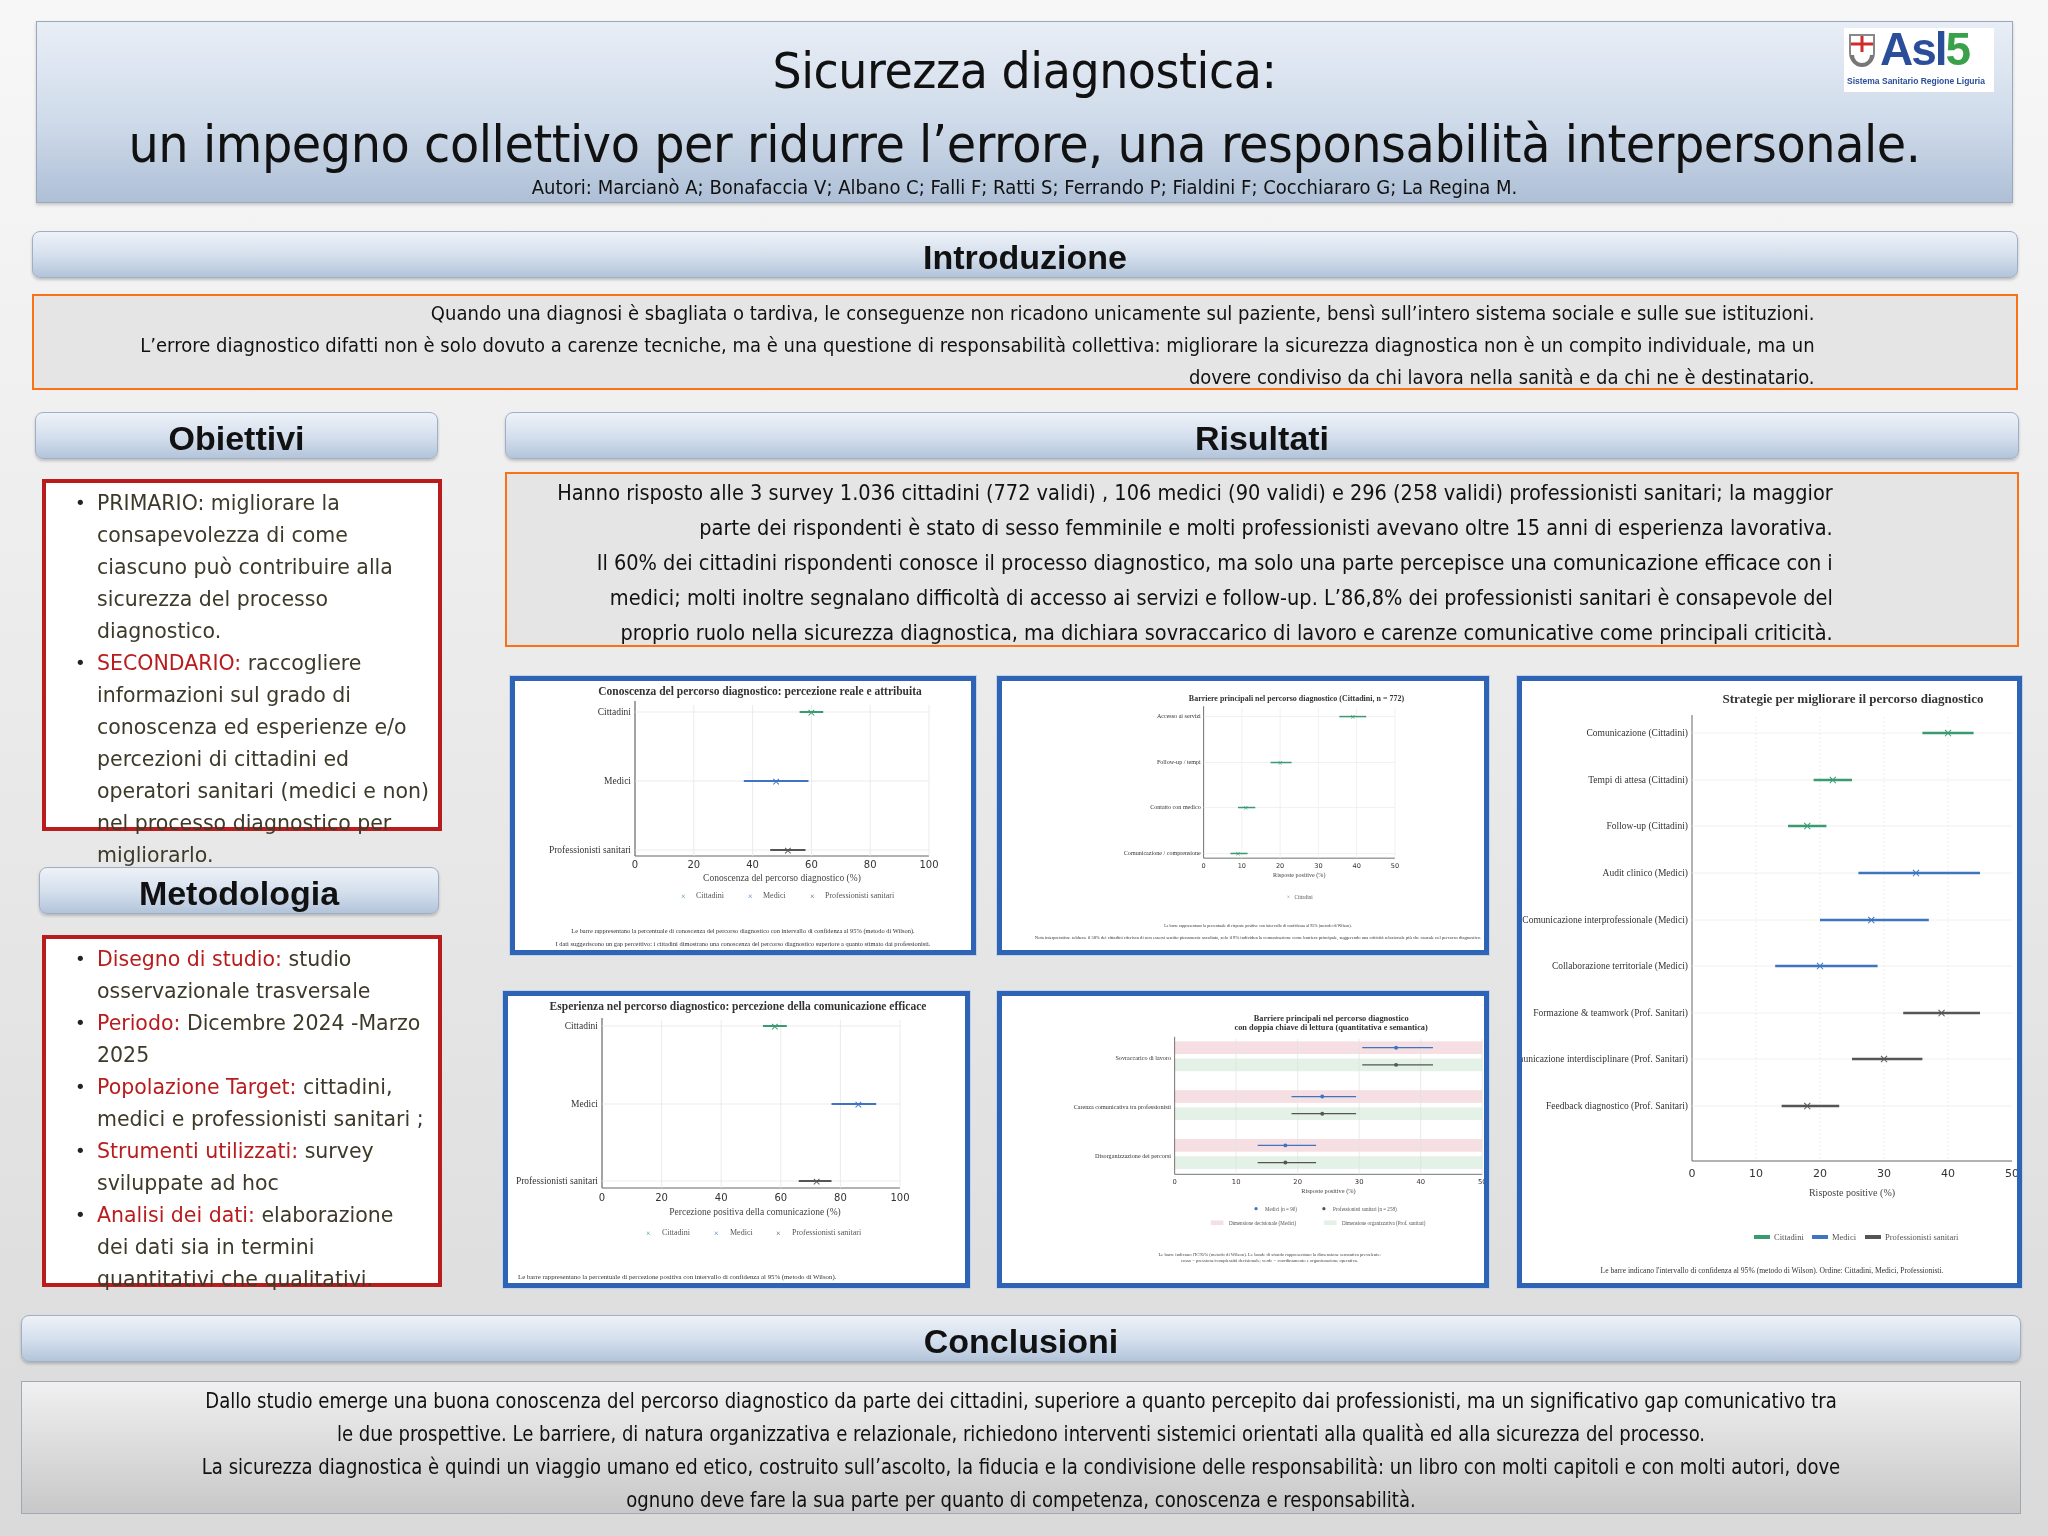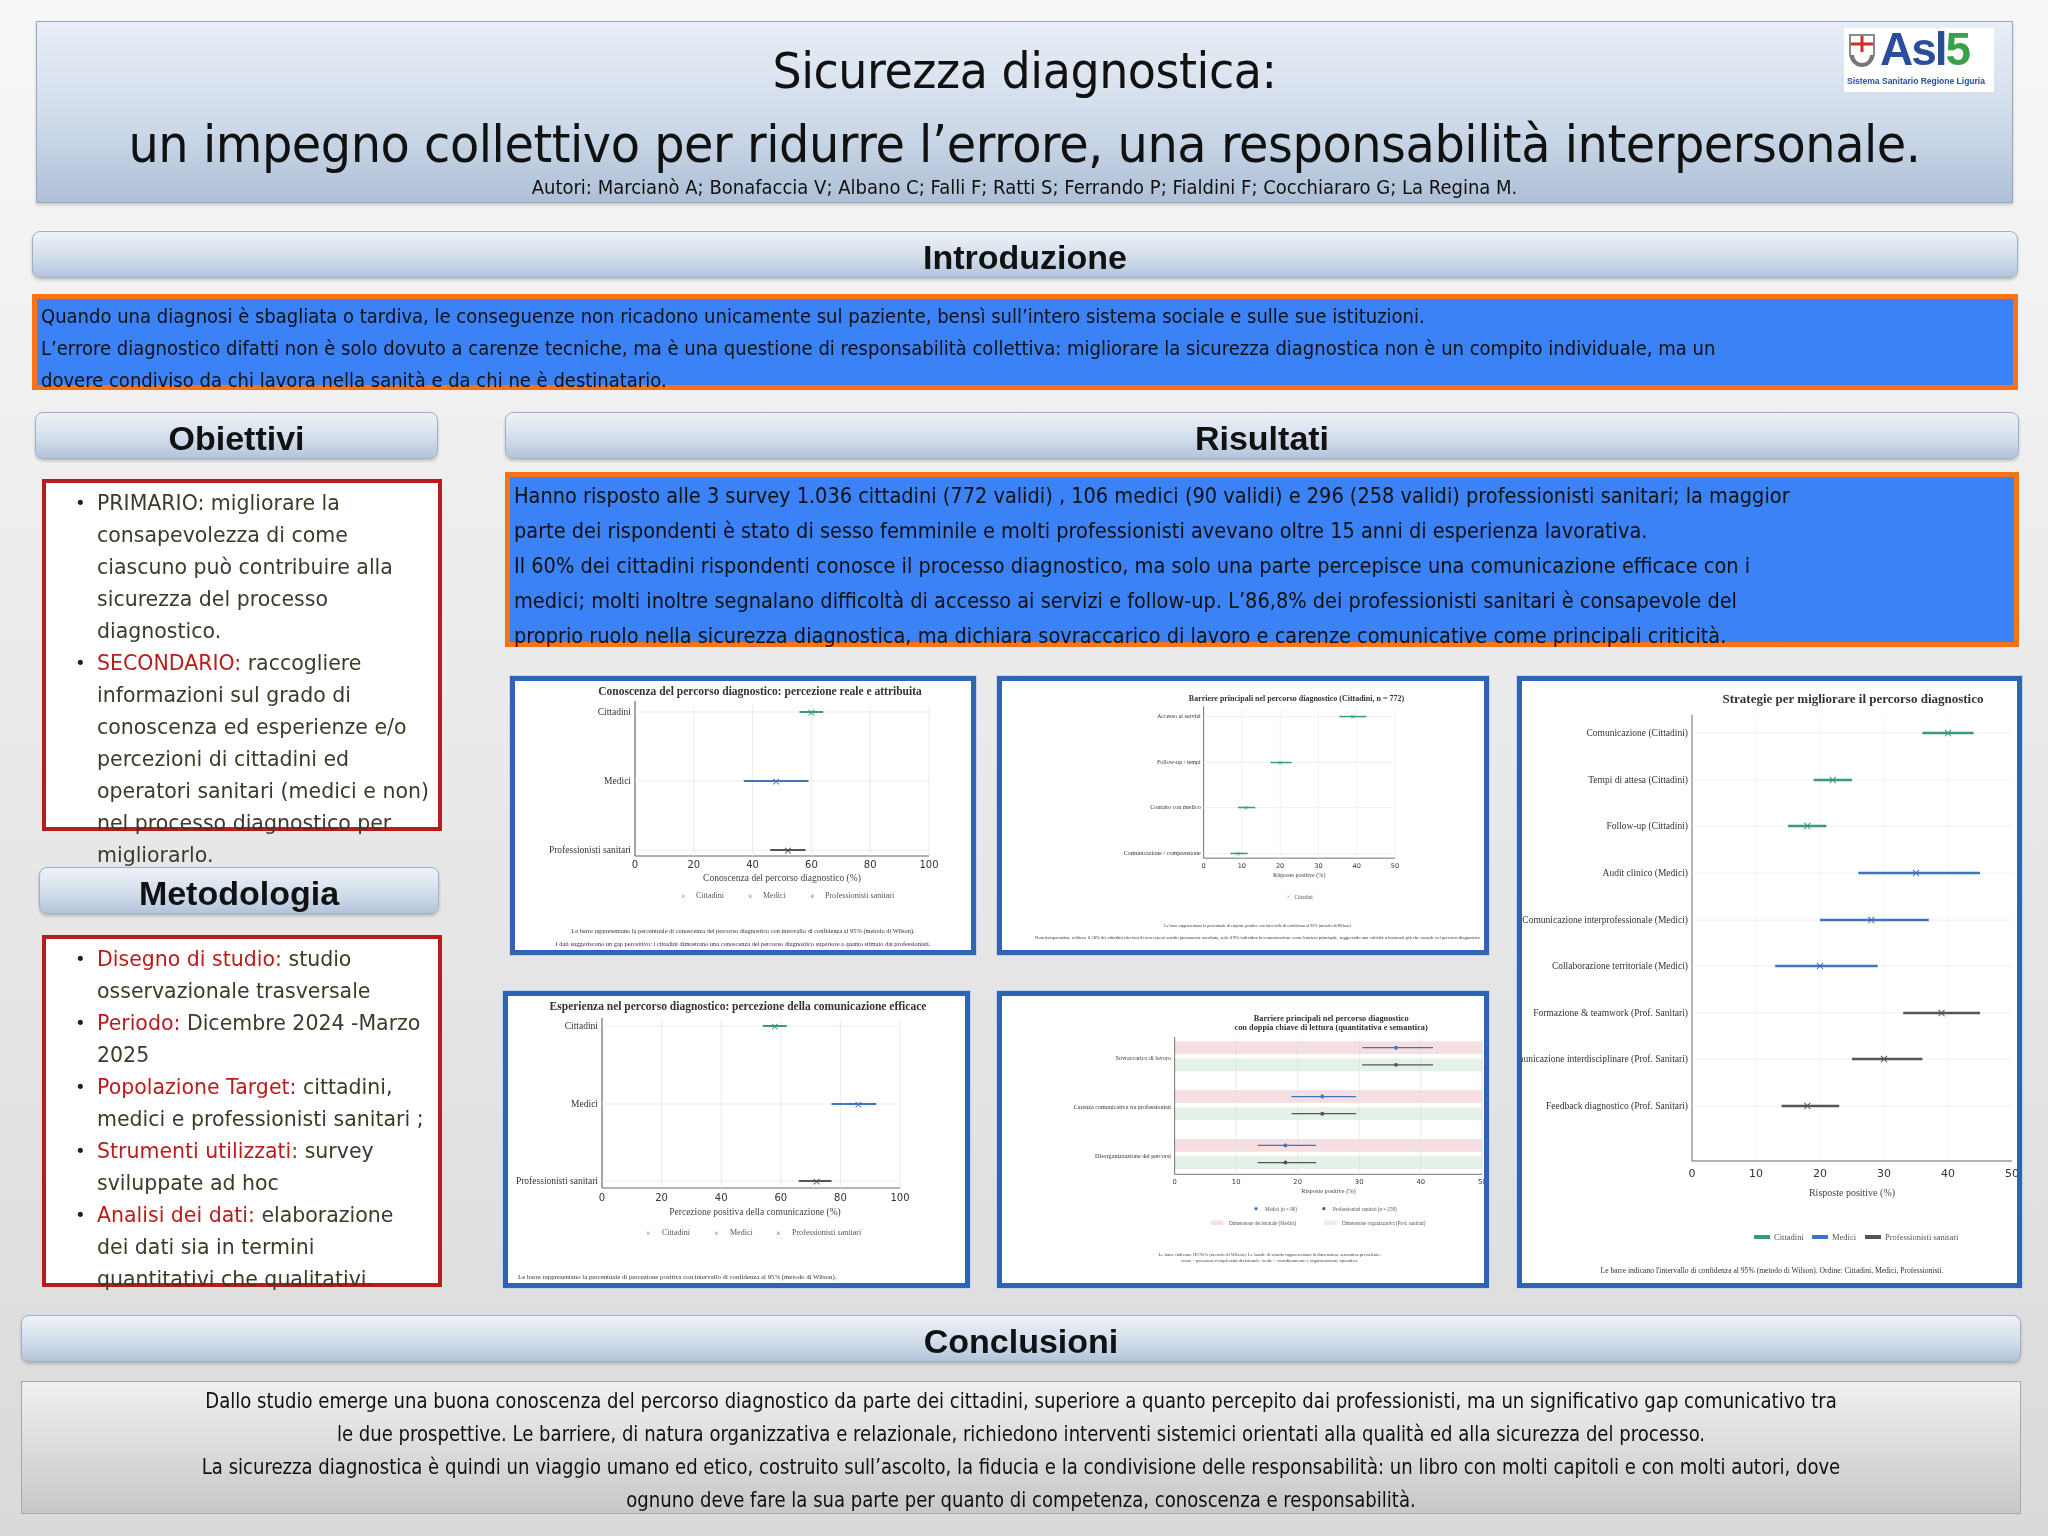--- a/index.html
+++ b/index.html
@@ -45,21 +45,21 @@
     background: linear-gradient(180deg, #eef2f8 0%, #d3deec 55%, #b3c4da 100%);
     border: 1px solid #9fb0c6; border-radius: 8px;
     box-shadow: 0 2px 3px rgba(0,0,0,0.2);
     display: flex; align-items: flex-end; justify-content: center;
   }
   .sec-header span {
     font-family: "Liberation Sans", sans-serif; font-weight: bold; font-size: 34px; color: #111;
   }
 
   .textbox {
-    background: #3b82f6; border: 5px solid #f97316;
+    background: #e5e5e5; border: 2px solid #f97316; text-align: right;
   }
   .intro-text {
     font-family: "DejaVu Sans", sans-serif; font-size: 20px; line-height: 32px; color: #111;
     padding: 0 4px; transform-origin: left top;
   }
   .intro-text p { white-space: nowrap; transform: scaleX(0.9); transform-origin: left; }
 
   .bullet-box { background: #fff; border: 4px solid #b91c1c; padding-left: 23px; }
   .bullets { list-style: none; padding: 4px 8px 0 6px; }
   .bullets li {

